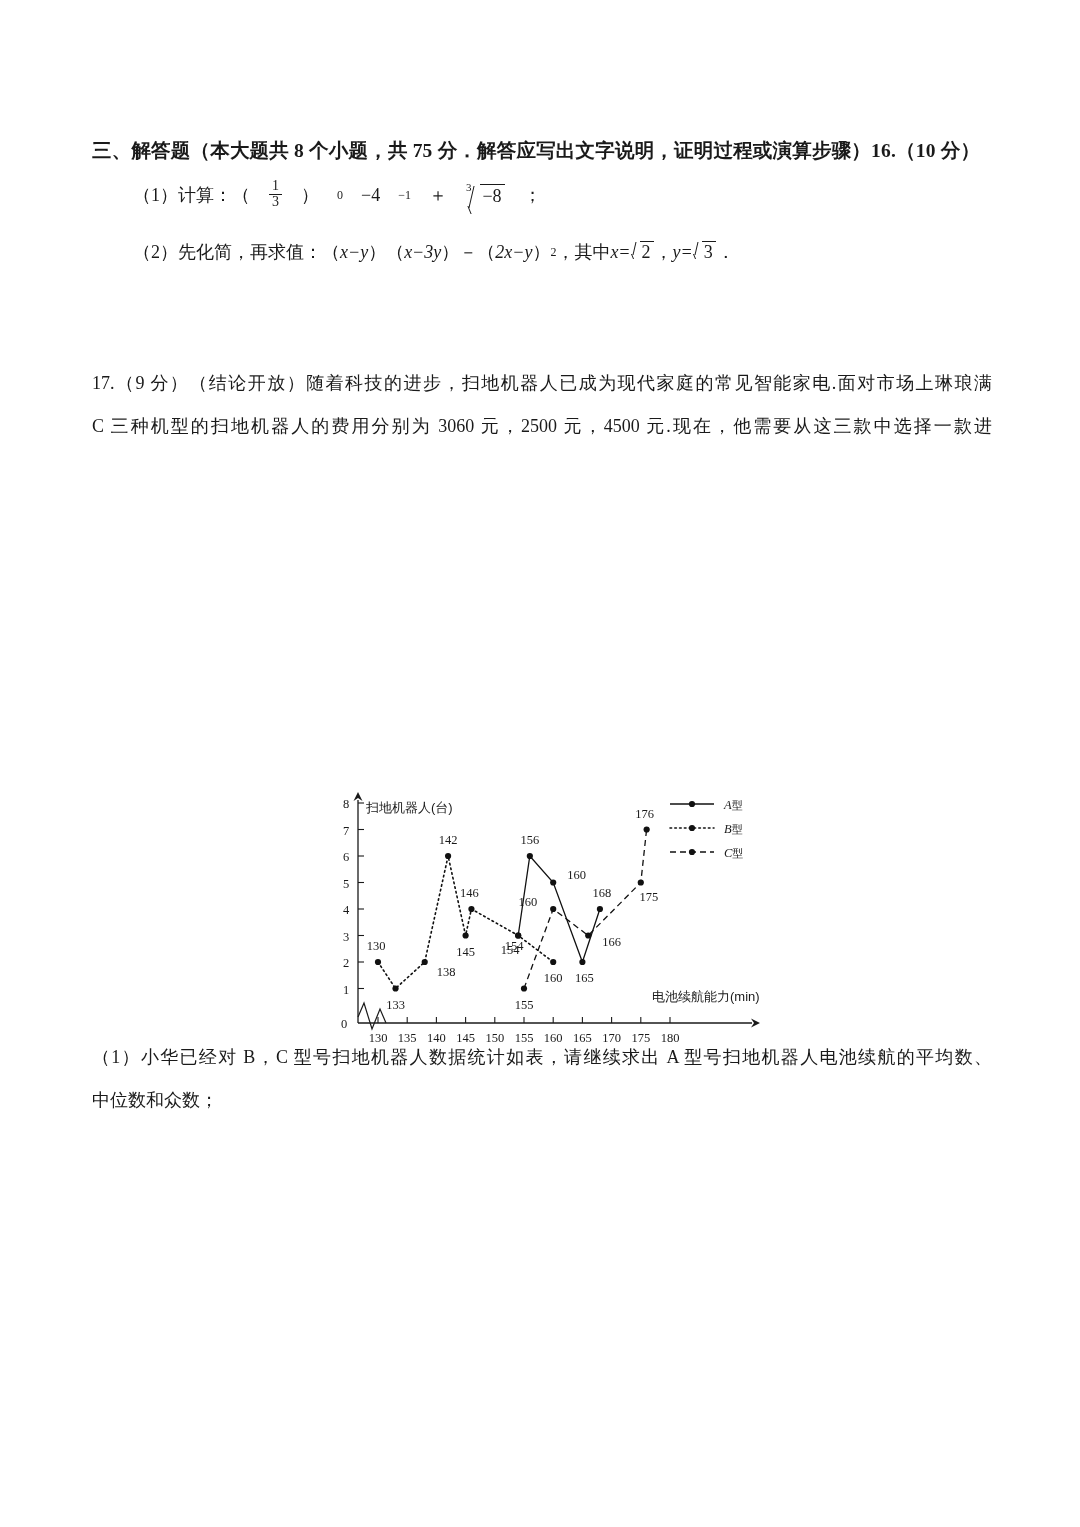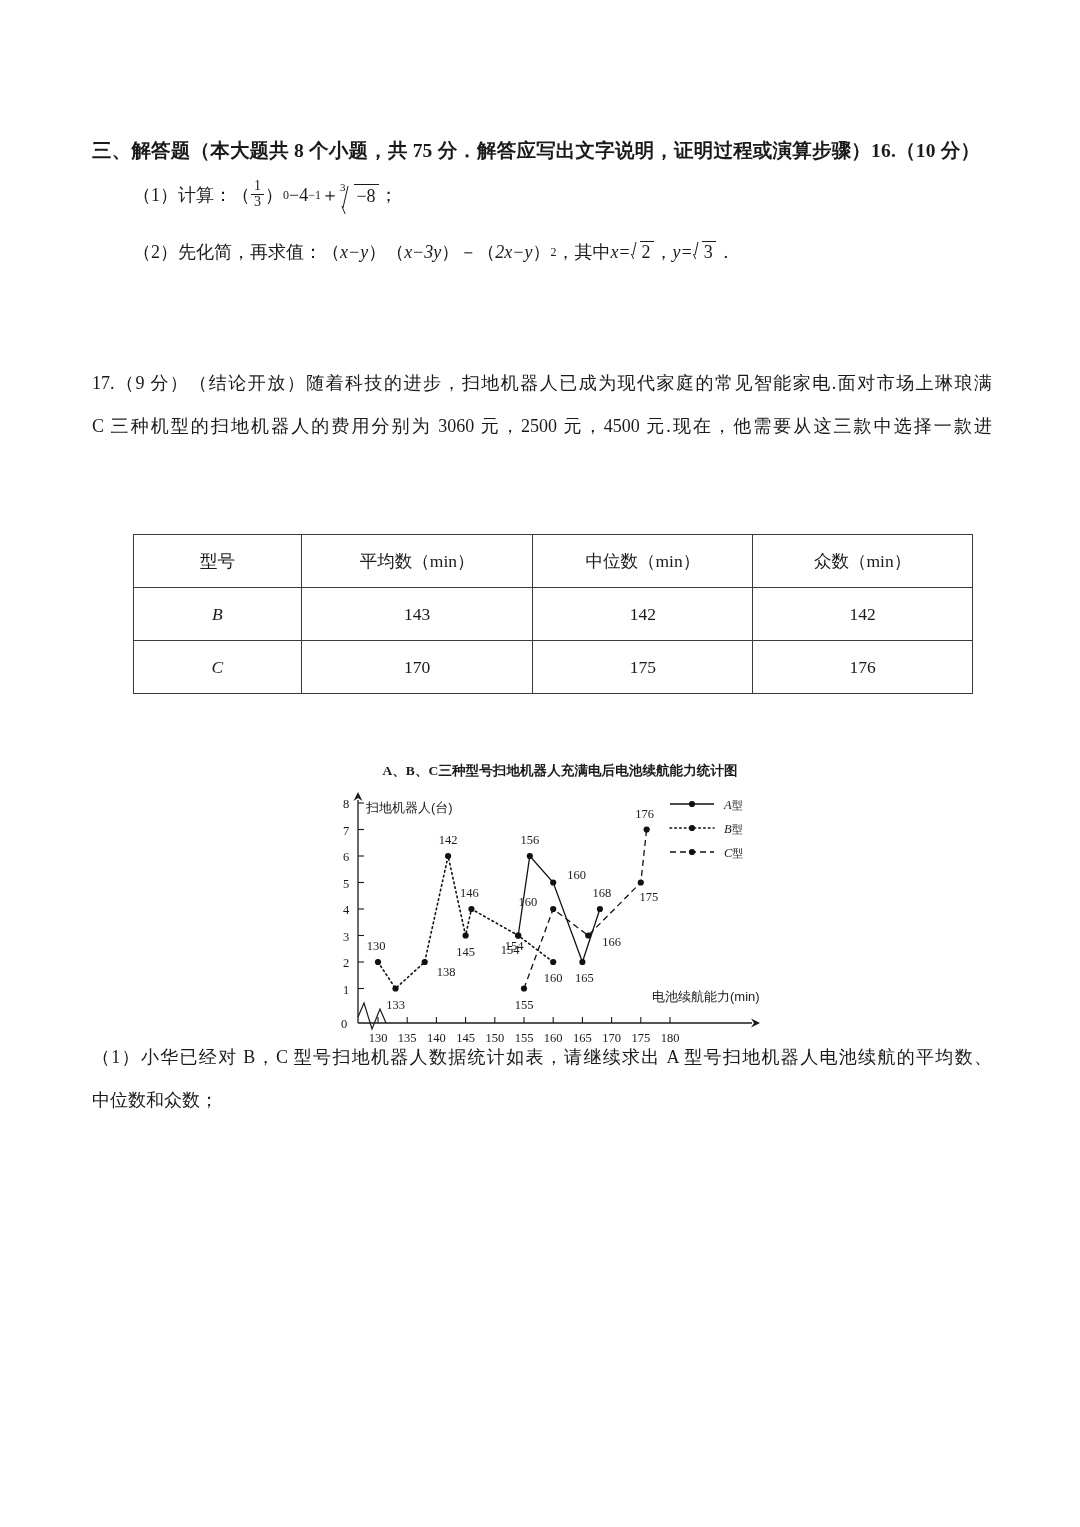--- a/index.html
+++ b/index.html
@@ -36,20 +36,21 @@
 
   
   .q16-item1 {
     position: absolute;
     left: 133px;
     top: 180px;
     font-size: 18px;
     display: flex;
     align-items: center;
     white-space: nowrap;
+    gap: 18px;
   }
   .q16-item2 {
     position: absolute;
     left: 133px;
     top: 240px;
     font-size: 18px;
     display: flex;
     align-items: center;
     white-space: nowrap;
   }
@@ -249,47 +250,22 @@
       </span>
     </span>
     <span>．</span>
   </div>
 
   <div class="q17">
     <span class="line">17.（9 分）（结论开放）随着科技的进步，扫地机器人已成为现代家庭的常见智能家电.面对市场上琳琅满</span>
     <span class="line">C 三种机型的扫地机器人的费用分别为 3060 元，2500 元，4500 元.现在，他需要从这三款中选择一款进</span>
   </div>
 
-  <table class="stat-table">
-    <thead>
-      <tr>
-        <th class="c-model">型号</th>
-        <th class="c-mean">平均数（min）</th>
-        <th class="c-med">中位数（min）</th>
-        <th class="c-mode">众数（min）</th>
-      </tr>
-    </thead>
-    <tbody>
-      <tr>
-        <td class="ital">B</td>
-        <td>143</td>
-        <td>142</td>
-        <td>142</td>
-      </tr>
-      <tr>
-        <td class="ital">C</td>
-        <td>170</td>
-        <td>175</td>
-        <td>176</td>
-      </tr>
-    </tbody>
-  </table>
 
   <div class="chart-wrap">
-    <div class="chart-title">A、B、C三种型号扫地机器人充满电后电池续航能力统计图</div>
     <svg class="chart-svg" width="520" height="292" viewBox="0 0 520 292">
       <g id="chart-render">
           <path d="M 58 245 L 58 22" class="axis-line"></path>
           <path d="M 58 14 l -4.5 9 l 4.5 -3 l 4.5 3 Z" fill="#1a1a1a" stroke="none"></path>
           <path d="M 58 245 L 452 245" class="axis-line"></path>
           <path d="M 460 245 l -9 -4.5 l 3 4.5 l -3 4.5 Z" fill="#1a1a1a" stroke="none"></path>
           <path d="M 58 239 l 6 -14 l 8 26 l 8 -20 l 6 14" stroke="#1a1a1a" stroke-width="1.2" fill="none"></path>
           <text x="44" y="250" text-anchor="middle" class="tick-label">0</text>
           <line x1="58" y1="210.5" x2="64" y2="210.5" class="tick"></line>
           <text x="46" y="215.5" text-anchor="middle" class="tick-label">1</text>

